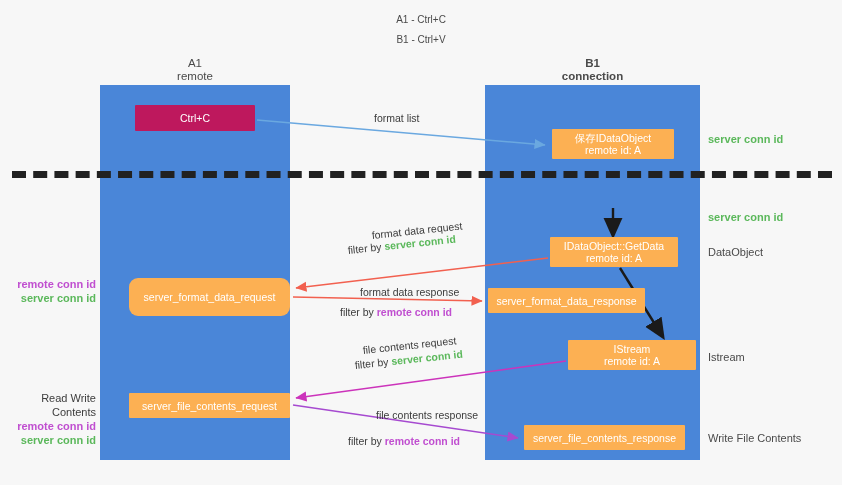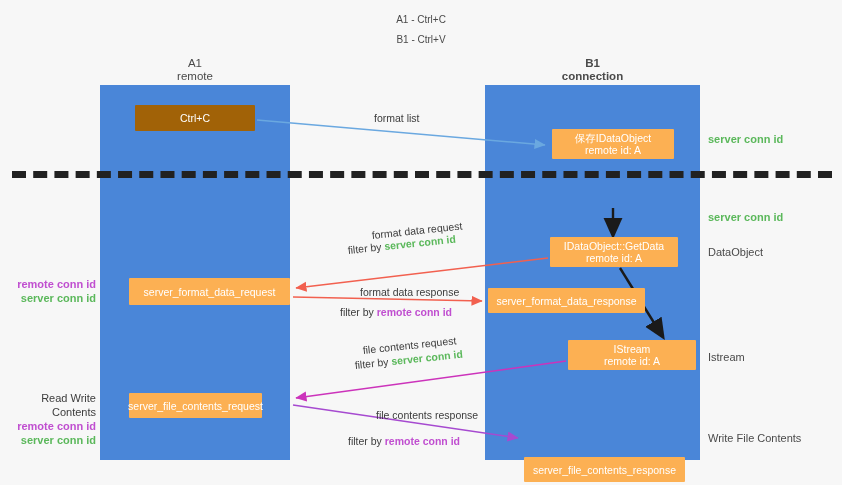--- a/index.html
+++ b/index.html
@@ -78,32 +78,32 @@
     flex-direction: column;
     align-items: center;
     justify-content: center;
     text-align: center;
     color: #ffffff;
     font-size: 10.5px;
     line-height: 12px;
     white-space: pre-line;
     border-radius: 1px;
   }
-  .node.green { background: #a16207; }
+  .node.green { background: #be185d; }
   .node.orange { background: #fcb053; }
 
   #n-ctrlc   { left: 135px; top: 105px; width: 120px; height: 26px; }
   #n-ctrlv   { left: 555px; top: 181px; width: 117px; height: 26px; }
   #n-save    { left: 552px; top: 129px; width: 122px; height: 30px; }
   #n-getdata { left: 550px; top: 237px; width: 128px; height: 30px; }
   #n-istream { left: 568px; top: 340px; width: 128px; height: 30px; }
-  #n-fdreq   { left: 129px; top: 278px; width: 161px; height: 27px; }
+  #n-fdreq   { left: 129px; top: 278px; width: 161px; height: 38px; border-radius: 9px; }
   #n-fdres   { left: 488px; top: 288px; width: 157px; height: 25px; }
-  #n-fcreq   { left: 129px; top: 393px; width: 133px; height: 25px; }
-  #n-fcres   { left: 524px; top: 425px; width: 161px; height: 25px; margin-top: 32px; }
+  #n-fcreq   { left: 129px; top: 393px; width: 161px; height: 25px; }
+  #n-fcres   { left: 524px; top: 425px; width: 161px; height: 25px; }
 
   
   .side-note {
     position: absolute;
     font-size: 11px;
     line-height: 14px;
     color: #4a4a4a;
     white-space: pre-line;
   }
   .side-note.green-t { color: #5bb85b; font-weight: bold; }

